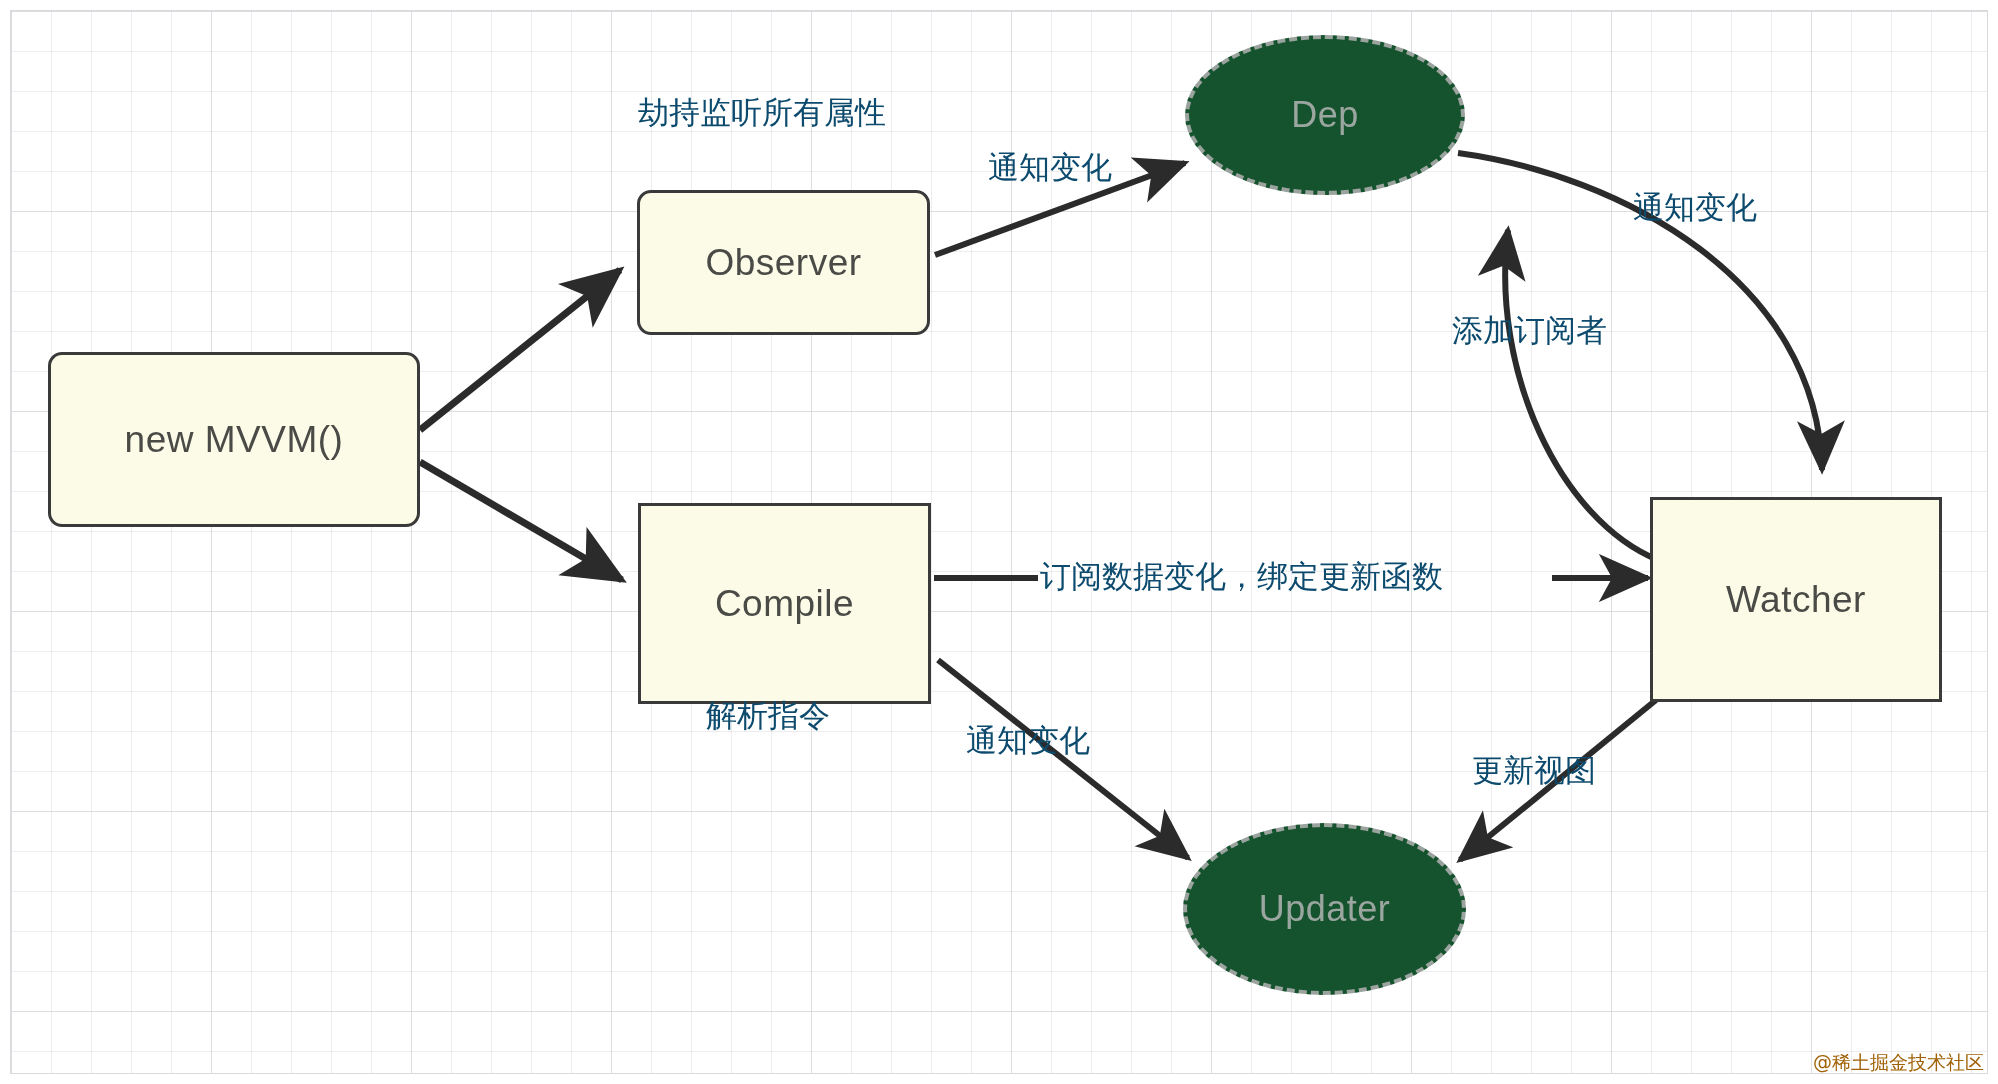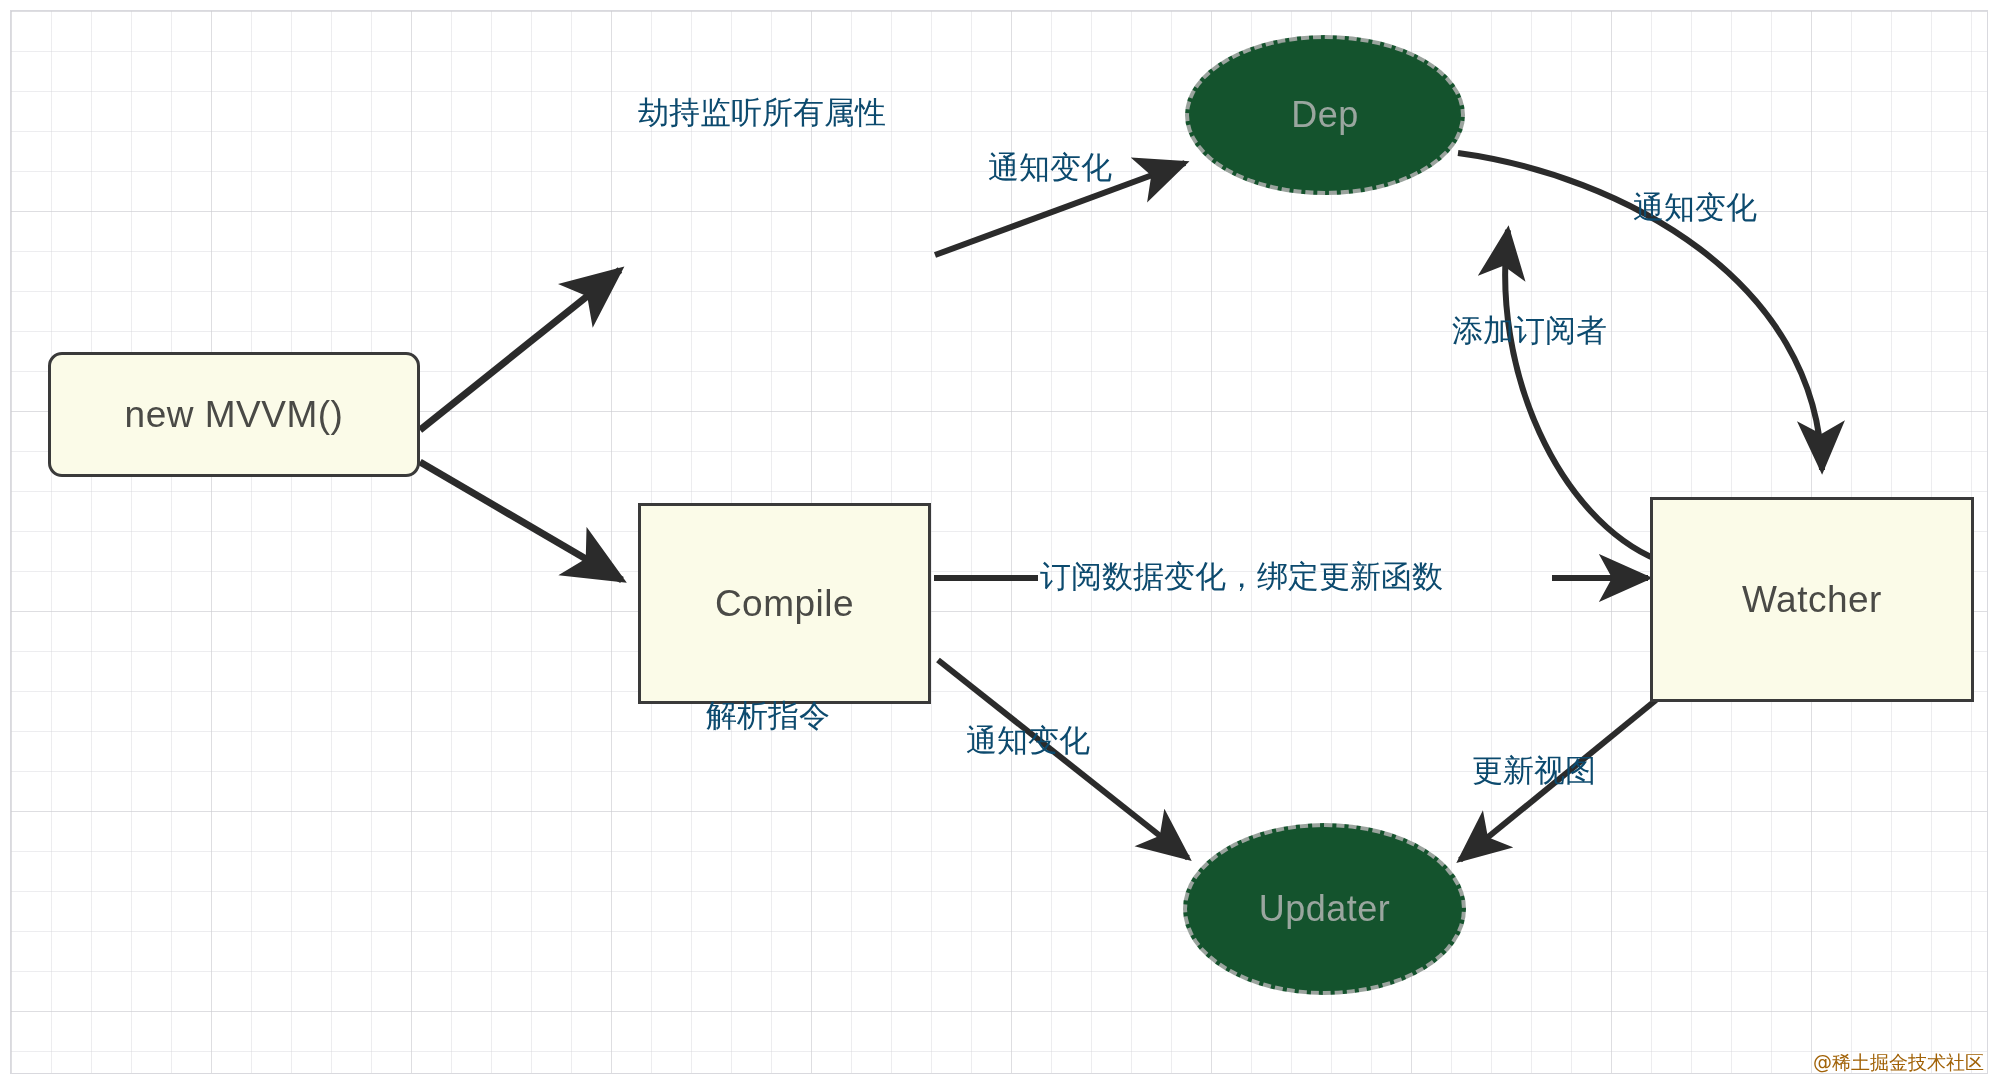--- a/index.html
+++ b/index.html
@@ -125,30 +125,33 @@
     <path d="M 1658 560 C 1560 520, 1490 370, 1508 230" fill="none" stroke="#2b2b2b" stroke-width="6" marker-end="url(#ah)"></path>
 
     <path d="M 934 578 L 1038 578" fill="none" stroke="#2b2b2b" stroke-width="6"></path>
     <path d="M 1552 578 L 1648 578" fill="none" stroke="#2b2b2b" stroke-width="6" marker-end="url(#ah)"></path>
 
     <path d="M 938 660 L 1188 858" fill="none" stroke="#2b2b2b" stroke-width="6" marker-end="url(#ah)"></path>
 
     <path d="M 1656 700 L 1460 860" fill="none" stroke="#2b2b2b" stroke-width="6" marker-end="url(#ah)"></path>
   </svg>
 
-  <div class="node rect-node rounded" style="left:48px; top:352px; width:372px; height:125px;">
+  <div class="node rect-node rounded" style="left:48px; top:352px; width:372px; height:175px;">
     <span class="node-label">new MVVM()</span>
   </div>
 
+  <div class="node rect-node rounded" style="left:637px; top:190px; width:293px; height:145px;">
+    <span class="node-label">Observer</span>
+  </div>
 
   <div class="node rect-node" style="left:638px; top:503px; width:293px; height:201px;">
     <span class="node-label">Compile</span>
   </div>
 
-  <div class="node rect-node" style="left:1650px; top:497px; width:324px; height:205px;">
+  <div class="node rect-node" style="left:1650px; top:497px; width:292px; height:205px;">
     <span class="node-label">Watcher</span>
   </div>
 
   <div class="node ellipse-node" style="left:1185px; top:35px; width:280px; height:160px;">
     <span class="node-label">Dep</span>
   </div>
 
   <div class="node ellipse-node" style="left:1183px; top:823px; width:283px; height:172px;">
     <span class="node-label">Updater</span>
   </div>

